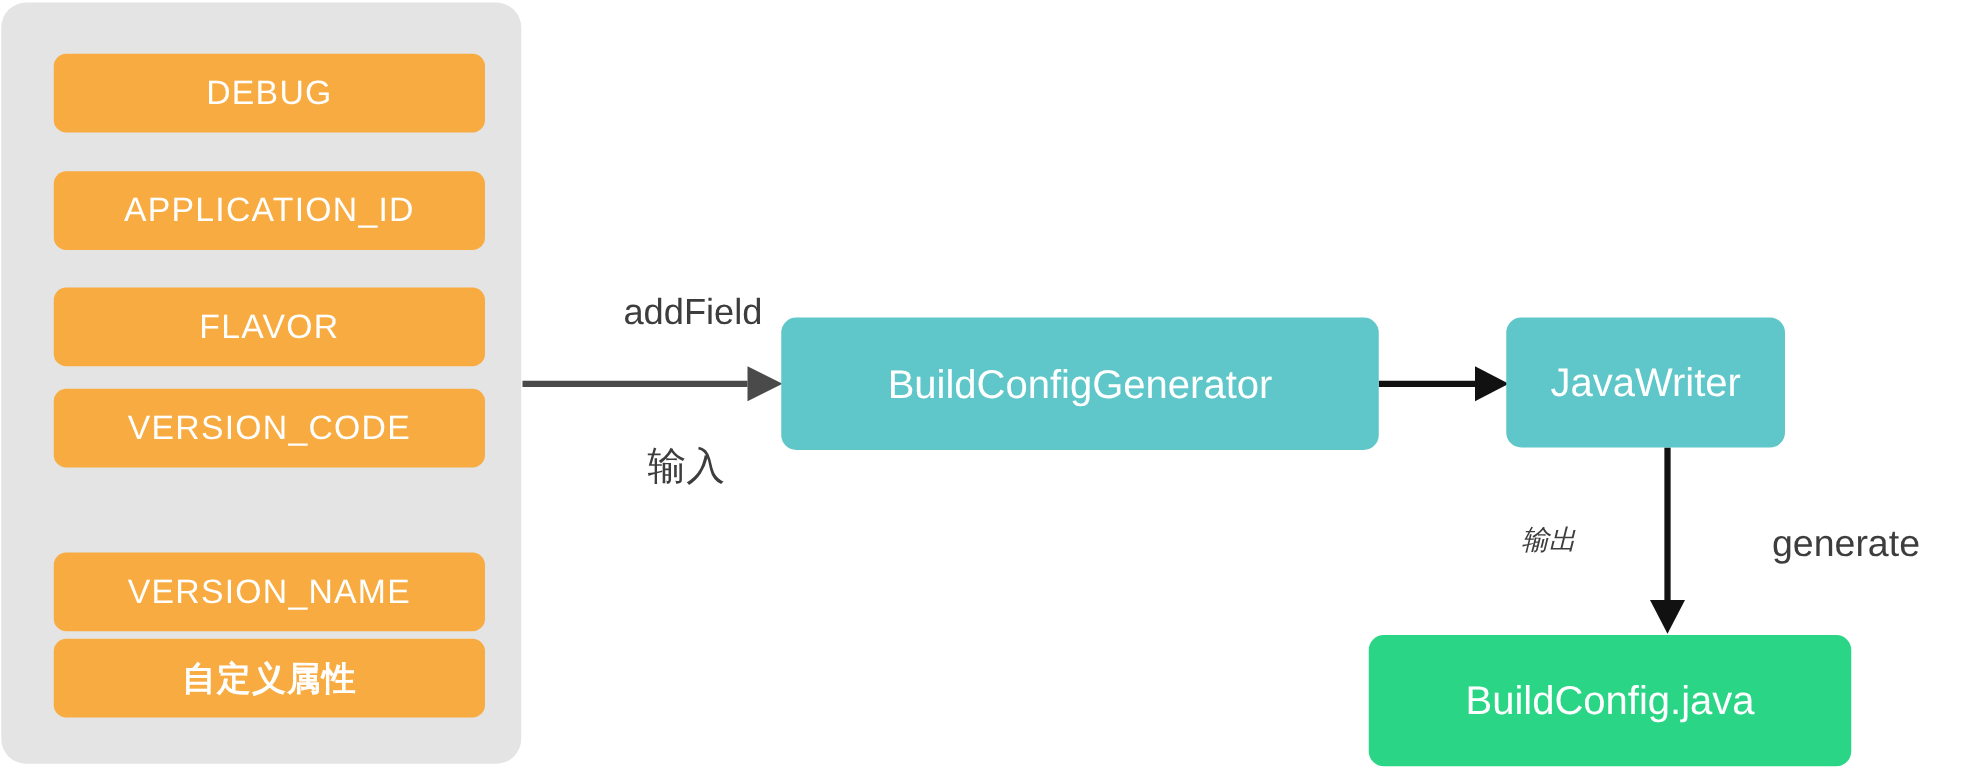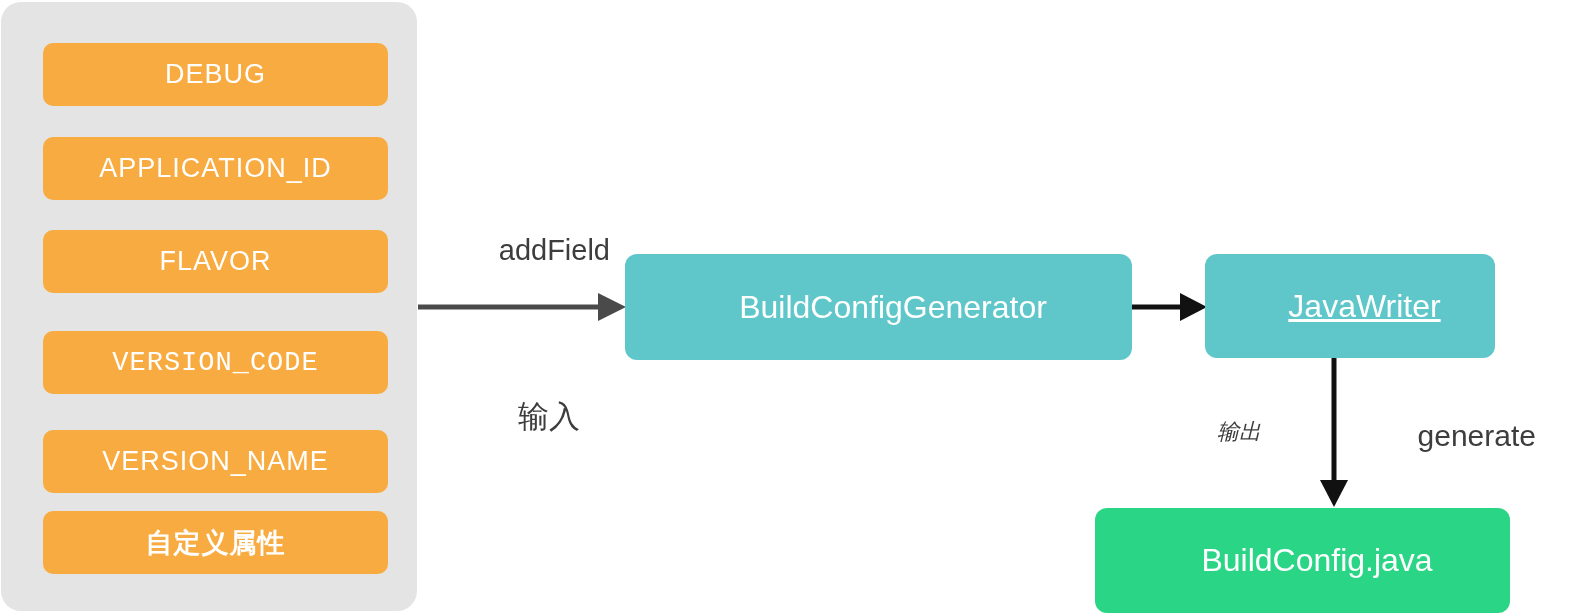--- a/index.html
+++ b/index.html
@@ -33,63 +33,61 @@
     font-weight: 300;
     letter-spacing: 1px;
     display: flex;
     align-items: center;
     justify-content: center;
     white-space: nowrap;
   }
   .field-0 { top: 41px; }
   .field-1 { top: 135px; }
   .field-2 { top: 228px; text-align: right; }
-  .field-3 { top: 329px; font-family: Liberation Mono, monospace; }
-  .field-4 { top: 428px; }
+  .field-3 { top: 309px; }
+  .field-4 { top: 440px; }
   .field-5 { top: 509px; font-weight: bold; }
 
   
   .node {
     position: absolute;
     color: #ffffff;
     font-size: 32px;
     font-weight: 300;
     display: flex;
     align-items: center;
     justify-content: center;
     border-radius: 12px;
     white-space: nowrap;
-    padding-left: 29px;
   }
   .node-generator {
     left: 625px; top: 254px;
     width: 478px; height: 106px;
     background: #5FC7C9;
   }
   .node-writer {
     left: 1205px; top: 254px;
-    width: 261px; height: 104px;
+    width: 223px; height: 104px;
     background: #5FC7C9;
-    text-decoration: underline;
   }
   .node-output {
     left: 1095px; top: 508px;
     width: 386px; height: 105px;
     background: #2AD686;
   }
 
   
   .edge-label {
     position: absolute;
     color: #3D3D3D;
     text-align: right;
     white-space: nowrap;
   }
   .label-addfield { left: 430px; top: 234px; width: 180px; font-size: 29px; }
-  .label-input    { left: 430px; top: 352px; width: 150px; font-size: 31px; margin-top: 44px; }
+  .label-input    { left: 430px; top: 352px; width: 150px; font-size: 31px; }
   .label-output   { left: 1111px; top: 417px; width: 150px; font-size: 22px; font-style: italic; }
   .label-generate { left: 1356px; top: 419px; width: 180px; font-size: 30px; }
 
   .arrows {
     position: absolute;
     left: 0; top: 0;
     width: 1574px; height: 616px;
     pointer-events: none;
   }
 </style>

